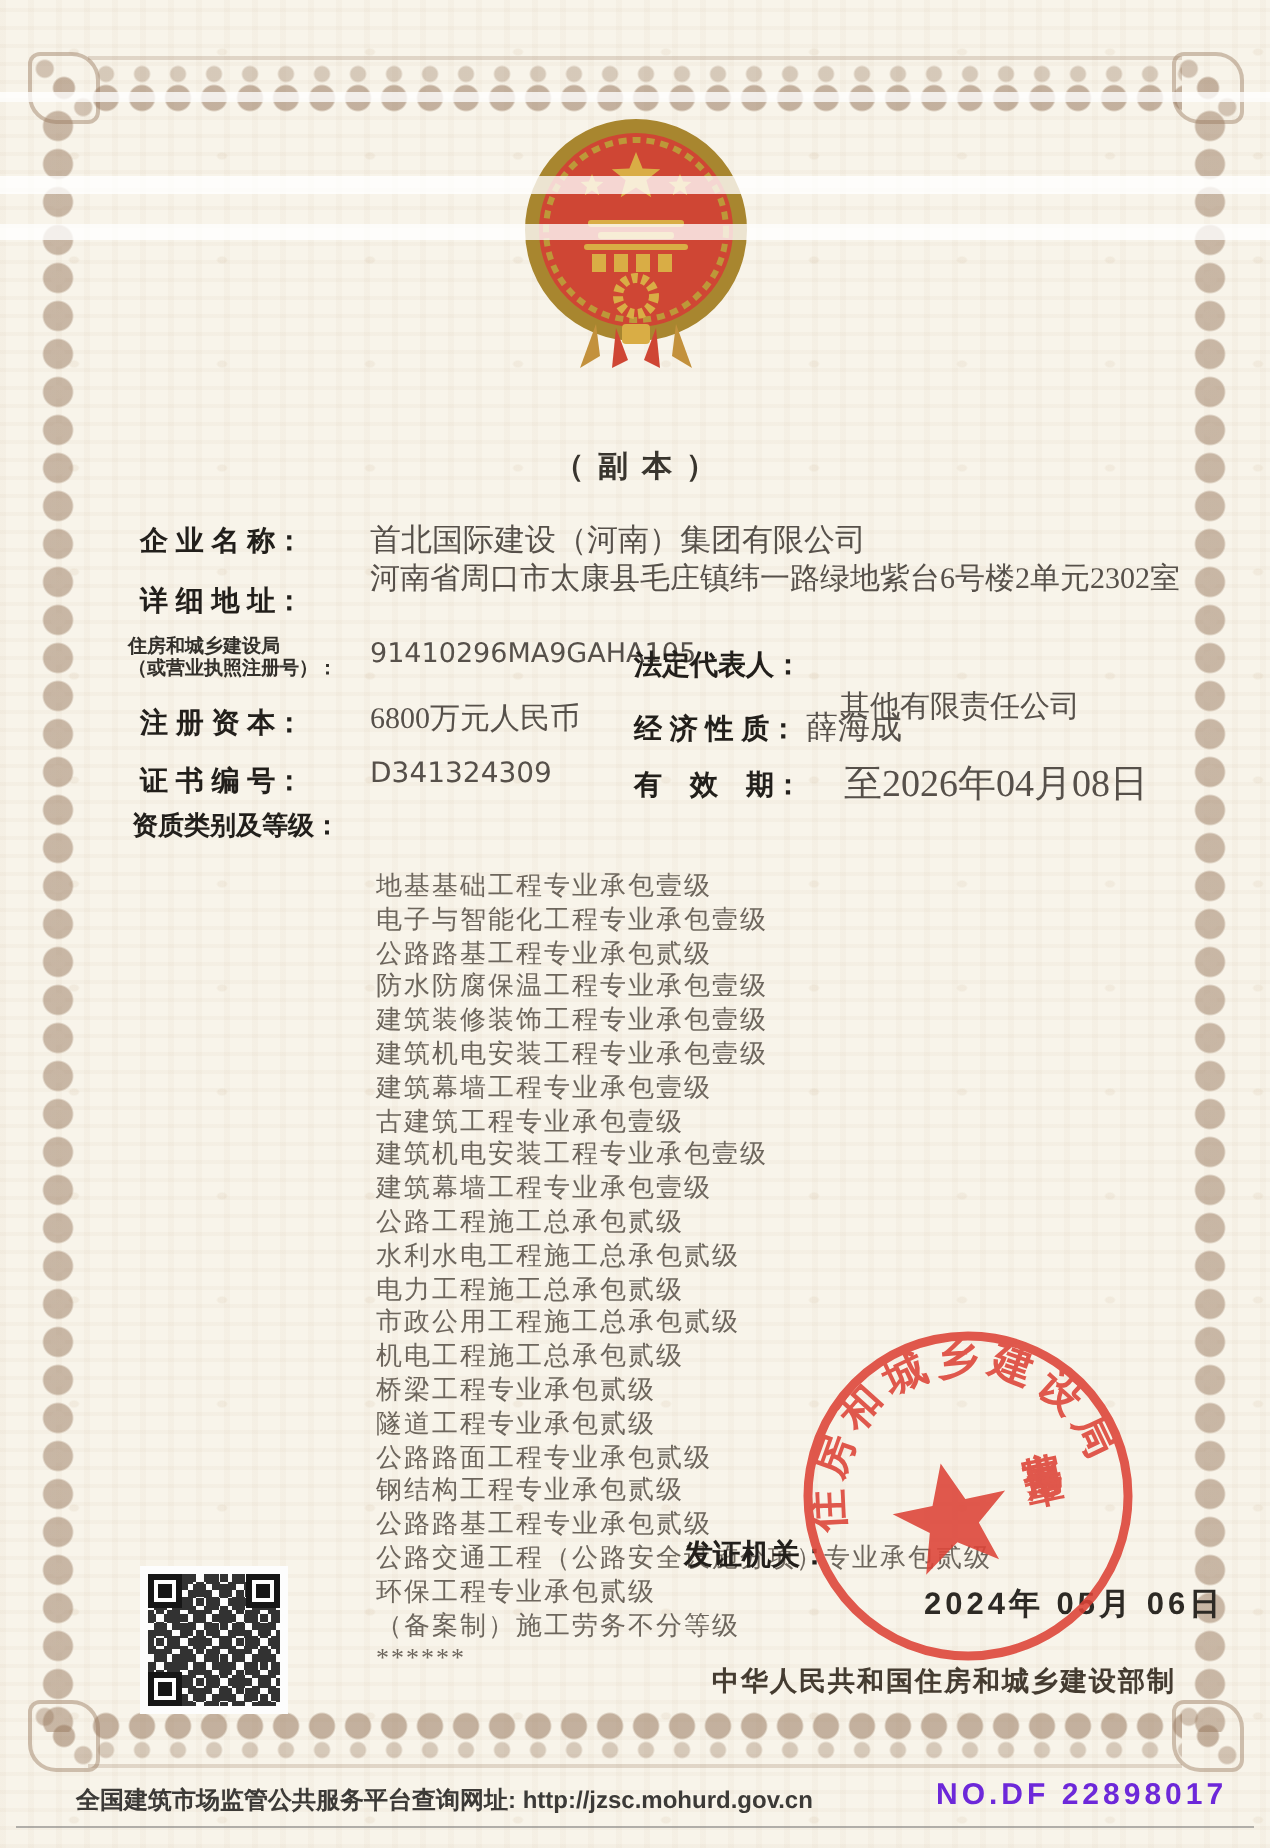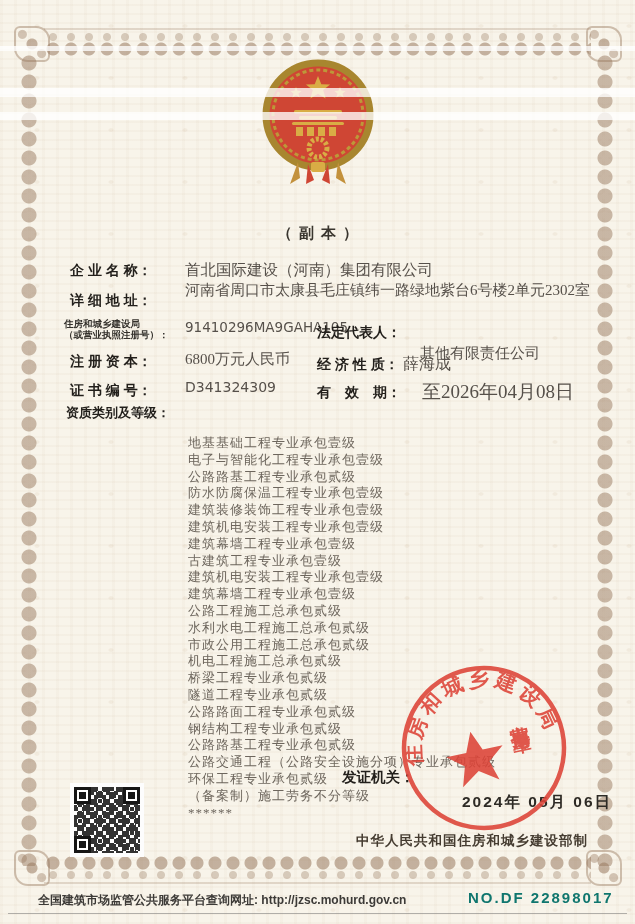--- a/index.html
+++ b/index.html
@@ -95,21 +95,21 @@
     background-position:0 0, 3px 5px;
     opacity:0.9;
   }
   .qf { position:absolute; width:17px; height:17px; border:3px solid #161616; background:#fff; }
   .qf::after { content:""; position:absolute; inset:2px; background:#161616; }
   .qf-tl { left:4px; top:4px; } .qf-tr { right:4px; top:4px; } .qf-bl { left:4px; bottom:4px; }
   
   .stamp { position:absolute; left:398px; top:662px; transform:rotate(-12deg); opacity:0.88; }
   
   .footer-url { position:absolute; left:38px; top:892px; font-size:12px; font-weight:bold; color:#3c3a37; }
-  .footer-serial { position:absolute; left:468px; top:889px; font-size:15px; color:#0f766e; letter-spacing:2px; font-weight:bold; }
+  .footer-serial { position:absolute; left:468px; top:889px; font-size:15px; color:#6d28d9; letter-spacing:2px; font-weight:bold; }
   .footer-rule { position:absolute; left:8px; right:8px; top:913px; height:1px; background:rgba(120,120,120,0.55); }
 </style>
 </head>
 <body>
 
 <div class="page">
 
   <div class="frame-h frame-top"></div>
   <div class="frame-h frame-bottom"></div>
   <div class="frame-v frame-left"></div>
@@ -171,20 +171,21 @@
     <div>公路路基工程专业承包贰级</div>
     <div>防水防腐保温工程专业承包壹级</div>
     <div>建筑装修装饰工程专业承包壹级</div>
     <div>建筑机电安装工程专业承包壹级</div>
     <div>建筑幕墙工程专业承包壹级</div>
     <div>古建筑工程专业承包壹级</div>
     <div>建筑机电安装工程专业承包壹级</div>
     <div>建筑幕墙工程专业承包壹级</div>
     <div>公路工程施工总承包贰级</div>
     <div>水利水电工程施工总承包贰级</div>
+    <div>电力工程施工总承包贰级</div>
     <div>市政公用工程施工总承包贰级</div>
     <div>机电工程施工总承包贰级</div>
     <div>桥梁工程专业承包贰级</div>
     <div>隧道工程专业承包贰级</div>
     <div>公路路面工程专业承包贰级</div>
     <div>钢结构工程专业承包贰级</div>
     <div>公路路基工程专业承包贰级</div>
     <div>公路交通工程（公路安全设施分项）专业承包贰级</div>
     <div>环保工程专业承包贰级</div>
     <div>（备案制）施工劳务不分等级</div>

